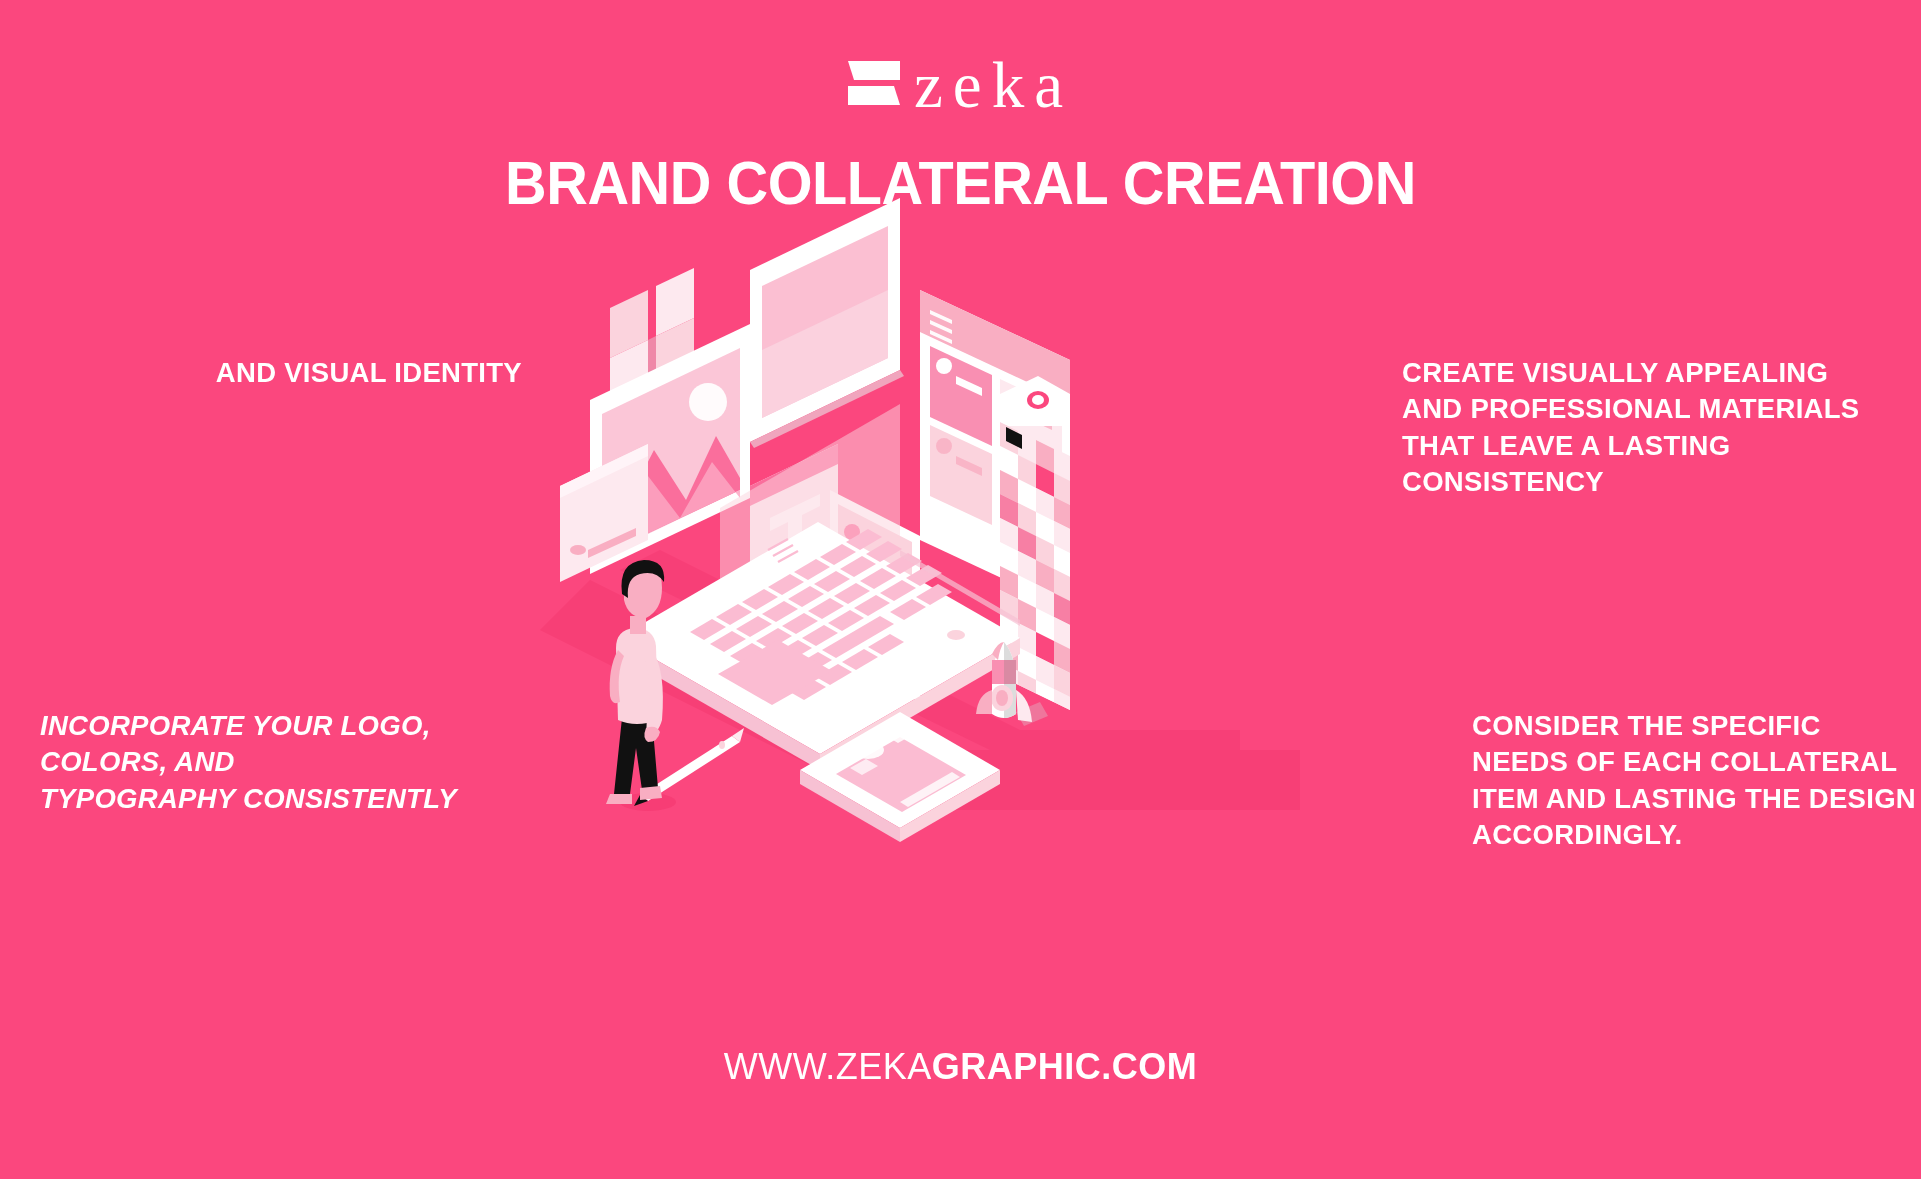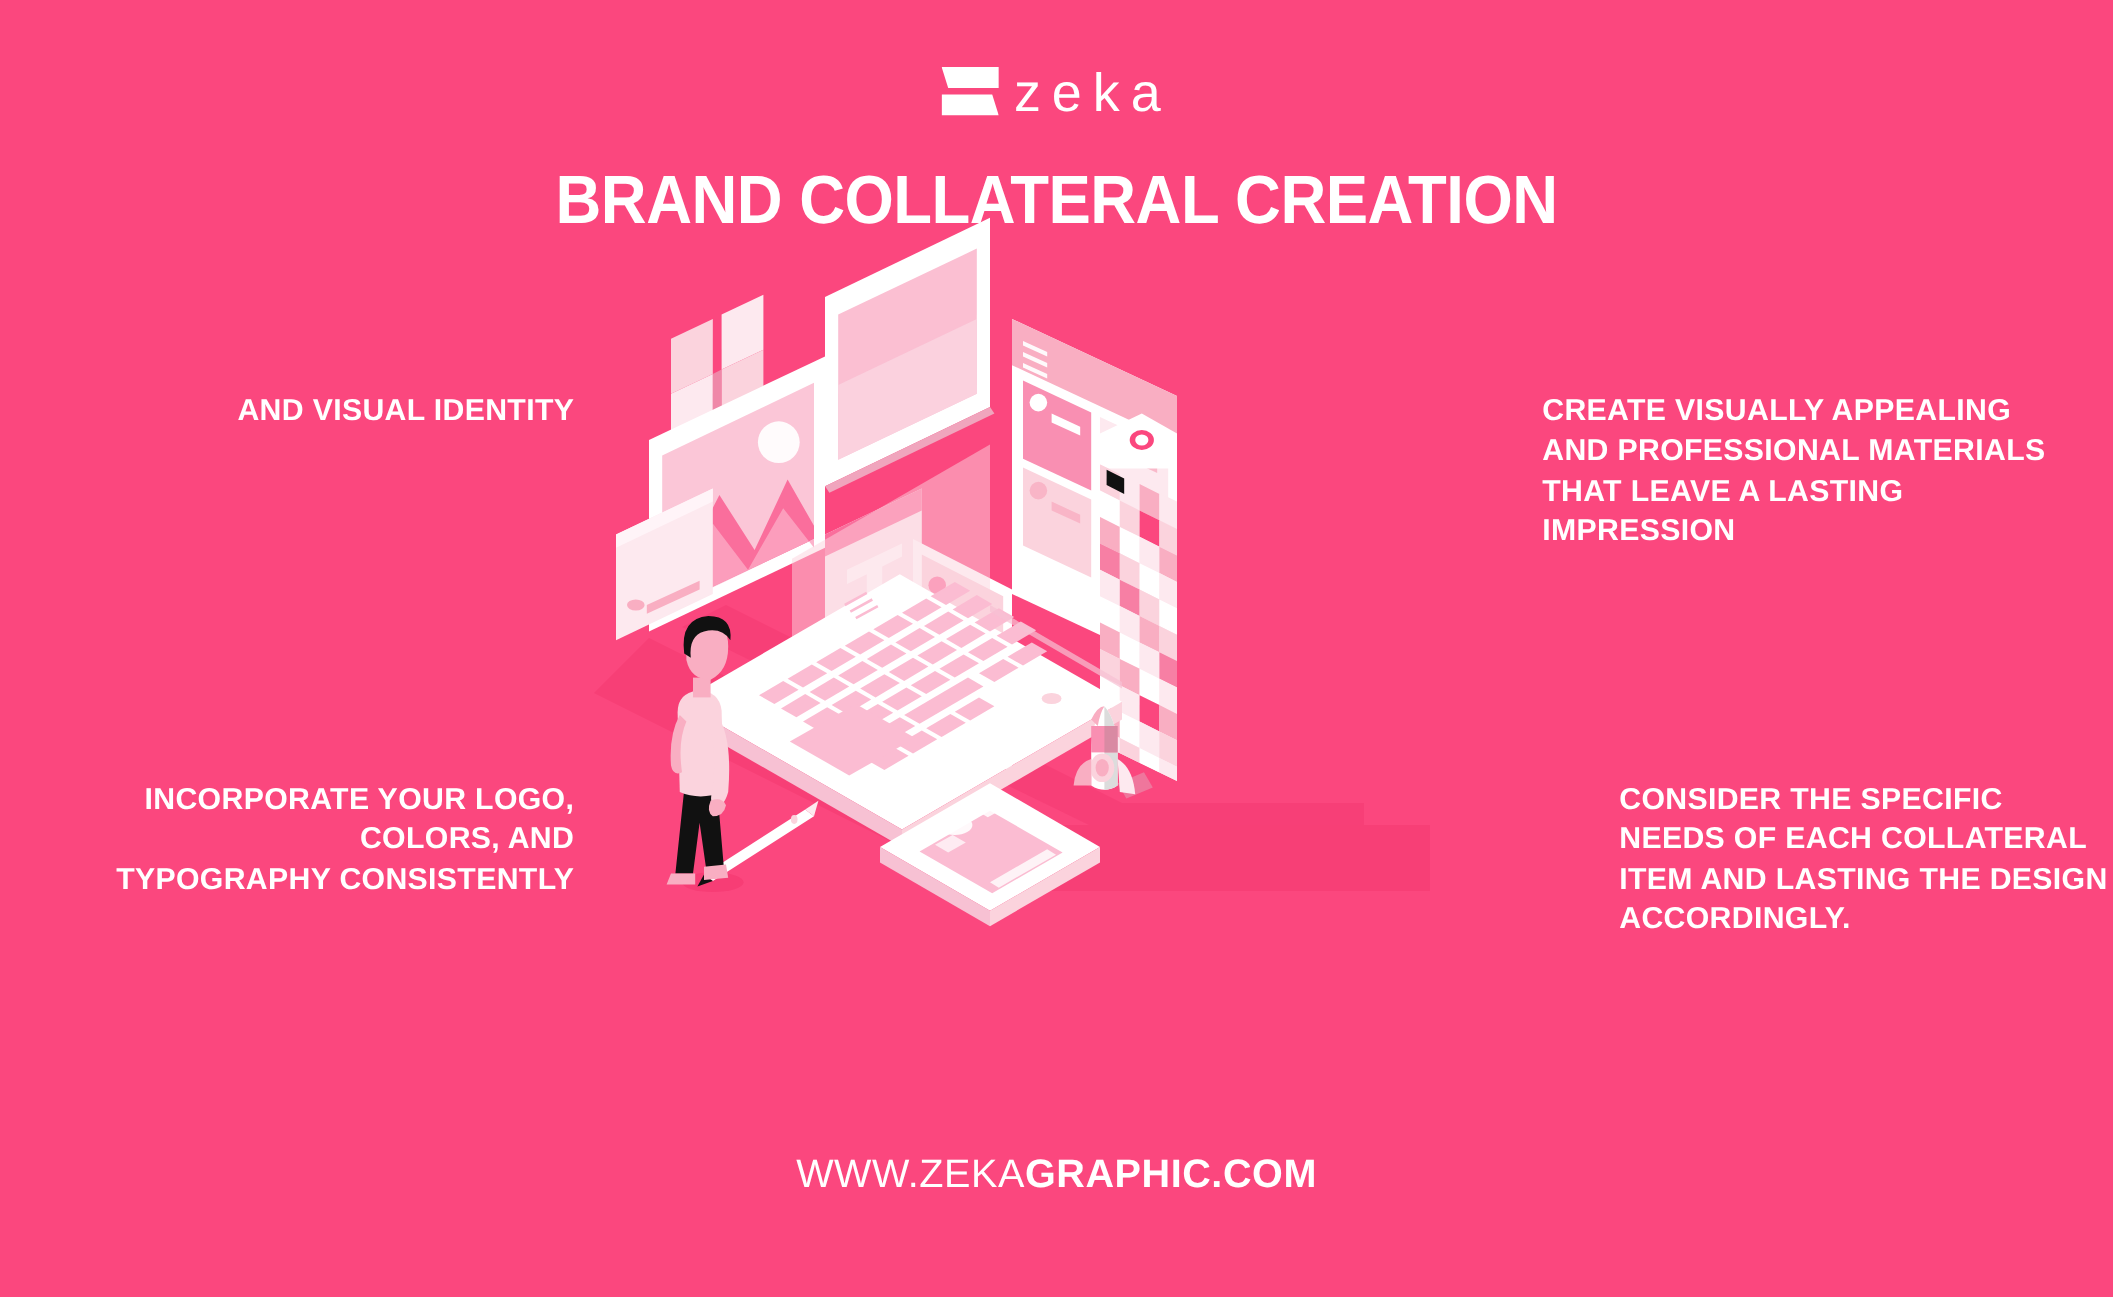--- a/index.html
+++ b/index.html
@@ -21,25 +21,25 @@
     position:absolute; top:52px; left:0; right:0;
     display:flex; align-items:center; justify-content:center; gap:14px;
     height:62px;
   }
   #logo-mark{
     width:52px; height:44px; position:relative; flex:0 0 auto;
   }
   #logo-mark svg{ display:block; width:100%; height:100%; }
   #logo-word{
     color:#ffffff;
-    font-size:49px;
+    font-size:65px;
     font-weight:400;
     letter-spacing:10px;
     line-height:1;
-    font-family:Liberation Sans, sans-serif;
+    font-family:Liberation Serif, serif;
     position:relative; top:2px;
   }
 
   #page-title{
     position:absolute; top:152px; left:0; right:0;
     text-align:center;
     color:#ffffff;
     font-family:"Liberation Sans", sans-serif;
     font-weight:700;
     font-size:62px;
@@ -53,21 +53,21 @@
     position:absolute;
     color:#ffffff;
     font-family:"Liberation Sans", sans-serif;
     font-weight:700;
     font-size:27.5px;
     line-height:1.32;
     letter-spacing:0.3px;
   }
   .copy-block .line{ display:block; white-space:nowrap; }
   #copy-top-left    { left:60px;  top:355px; width:462px; text-align:right; }
-  #copy-bottom-left { left:40px;  top:708px; width:482px; text-align:right; }
+  #copy-bottom-left { left:40px;  top:708px; width:482px; text-align:left;font-style:italic; }
   #copy-top-right   { left:1402px; top:355px; width:510px; text-align:left; }
   #copy-bottom-right{ left:1472px; top:708px; width:510px; text-align:left; }
 
   
   #footer-url{
     position:absolute; left:0; right:0; top:1046px;
     text-align:center; color:#ffffff;
     font-size:36px; letter-spacing:0.5px;
     font-family:"Liberation Sans", sans-serif;
   }
@@ -106,21 +106,21 @@
   <div class="copy-block" id="copy-bottom-left">
     <span class="line">INCORPORATE YOUR LOGO,</span>
     <span class="line">COLORS, AND</span>
     <span class="line">TYPOGRAPHY CONSISTENTLY</span>
   </div>
 
   <div class="copy-block" id="copy-top-right">
     <span class="line">CREATE VISUALLY APPEALING</span>
     <span class="line">AND PROFESSIONAL MATERIALS</span>
     <span class="line">THAT LEAVE A LASTING</span>
-    <span class="line">IMPRESSION</span>
+    <span class="line">CONSISTENCY</span>
   </div>
 
   <div class="copy-block" id="copy-bottom-right">
     <span class="line">CONSIDER THE SPECIFIC</span>
     <span class="line">NEEDS OF EACH COLLATERAL</span>
     <span class="line">ITEM AND LASTING THE DESIGN</span>
     <span class="line">ACCORDINGLY.</span>
   </div>
 
   <div id="footer-url">

